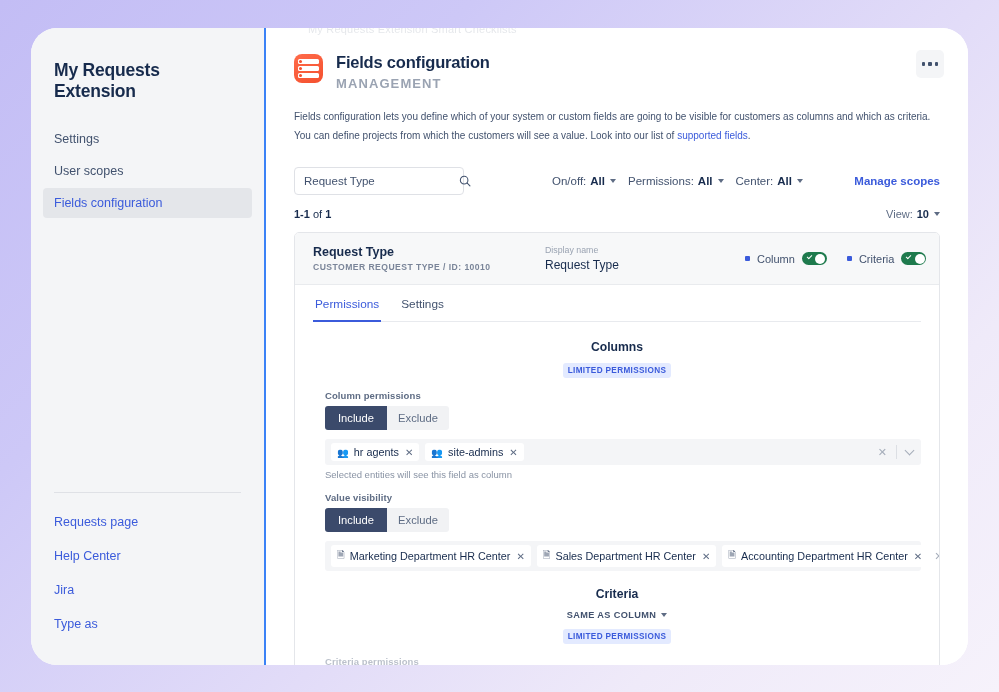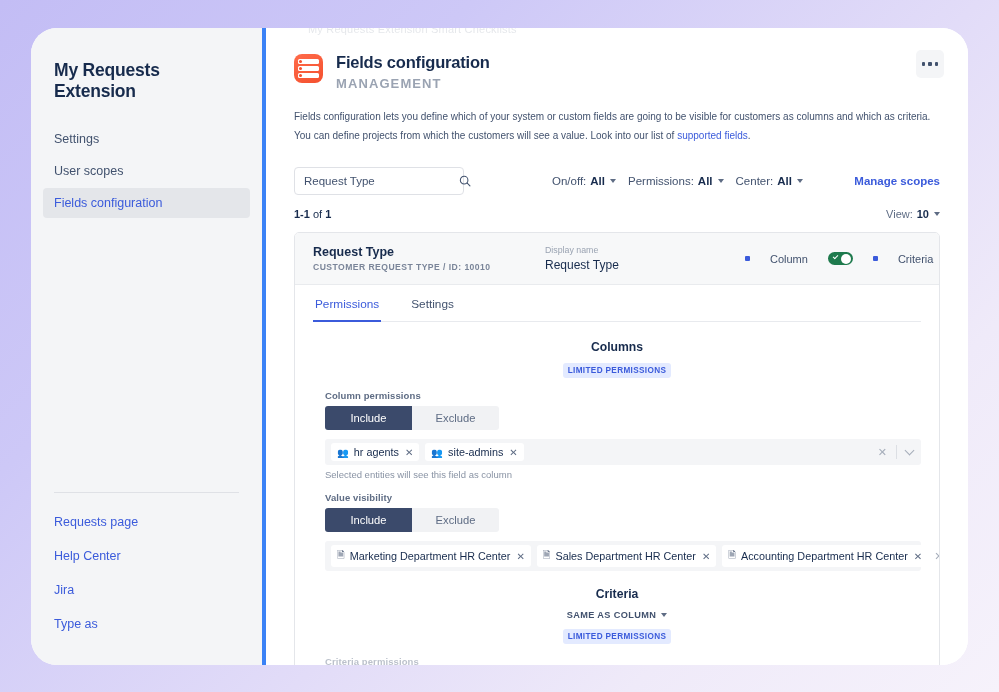--- a/index.html
+++ b/index.html
@@ -30,21 +30,21 @@
   }
 
   
   .sidebar {
     width: 235px;
     flex: 0 0 235px;
     background: #f4f5f7;
     padding: 32px 0 0 0;
     display: flex;
     flex-direction: column;
-    border-right: 4px solid #3b82f6;
+    border-right: 2px solid #3b82f6;
   }
   .sidebar-title {
     font-size: 17.5px;
     font-weight: bold;
     color: #172b4d;
     letter-spacing: -0.2px;
     padding: 0 23px;
     margin-bottom: 22px;
   }
   .nav-list { padding: 0 12px; }
@@ -302,21 +302,21 @@
   }
   .toggles {
     margin-left: auto;
     display: flex;
     align-items: center;
     gap: 20px;
   }
   .toggle-group {
     display: flex;
     align-items: center;
-    gap: 20px;
+    gap: 7px;
     font-size: 11px;
     color: #42526e;
     justify-content: space-between;
   }
   .dot {
     width: 5px; height: 5px;
     background: #3b5bdb;
     border-radius: 1px;
     display: block;
   }
@@ -342,21 +342,21 @@
     width: 5px; height: 3px;
     border-left: 1.4px solid #fff;
     border-bottom: 1.4px solid #fff;
     transform: rotate(-45deg);
   }
 
   
   .card-body { padding: 0 18px 14px 18px; }
   .tabs {
     display: flex;
-    gap: 28px;
+    gap: 18px;
     border-bottom: 1px solid #e8eaee;
     margin-bottom: 18px;
   }
   .tab {
     font-size: 11.8px;
     color: #42526e;
     padding: 12px 2px 9px 2px;
     cursor: pointer;
     border-bottom: 2px solid transparent;
     margin-bottom: -1px;
@@ -407,21 +407,21 @@
     letter-spacing: 0.1px;
     margin-bottom: 5px;
   }
   .seg {
     display: inline-flex;
     border-radius: 3px;
     overflow: hidden;
     margin-bottom: 9px;
   }
   .seg-opt {
-    width: 87px;
+    width: 62px;
     text-align: center;
     font-size: 11.2px;
     padding: 6px 0;
     cursor: pointer;
     background: #f1f2f4;
     color: #5e6c84;
   }
   .seg-opt.on {
     background: #3b4a6b;
     color: #ffffff;

